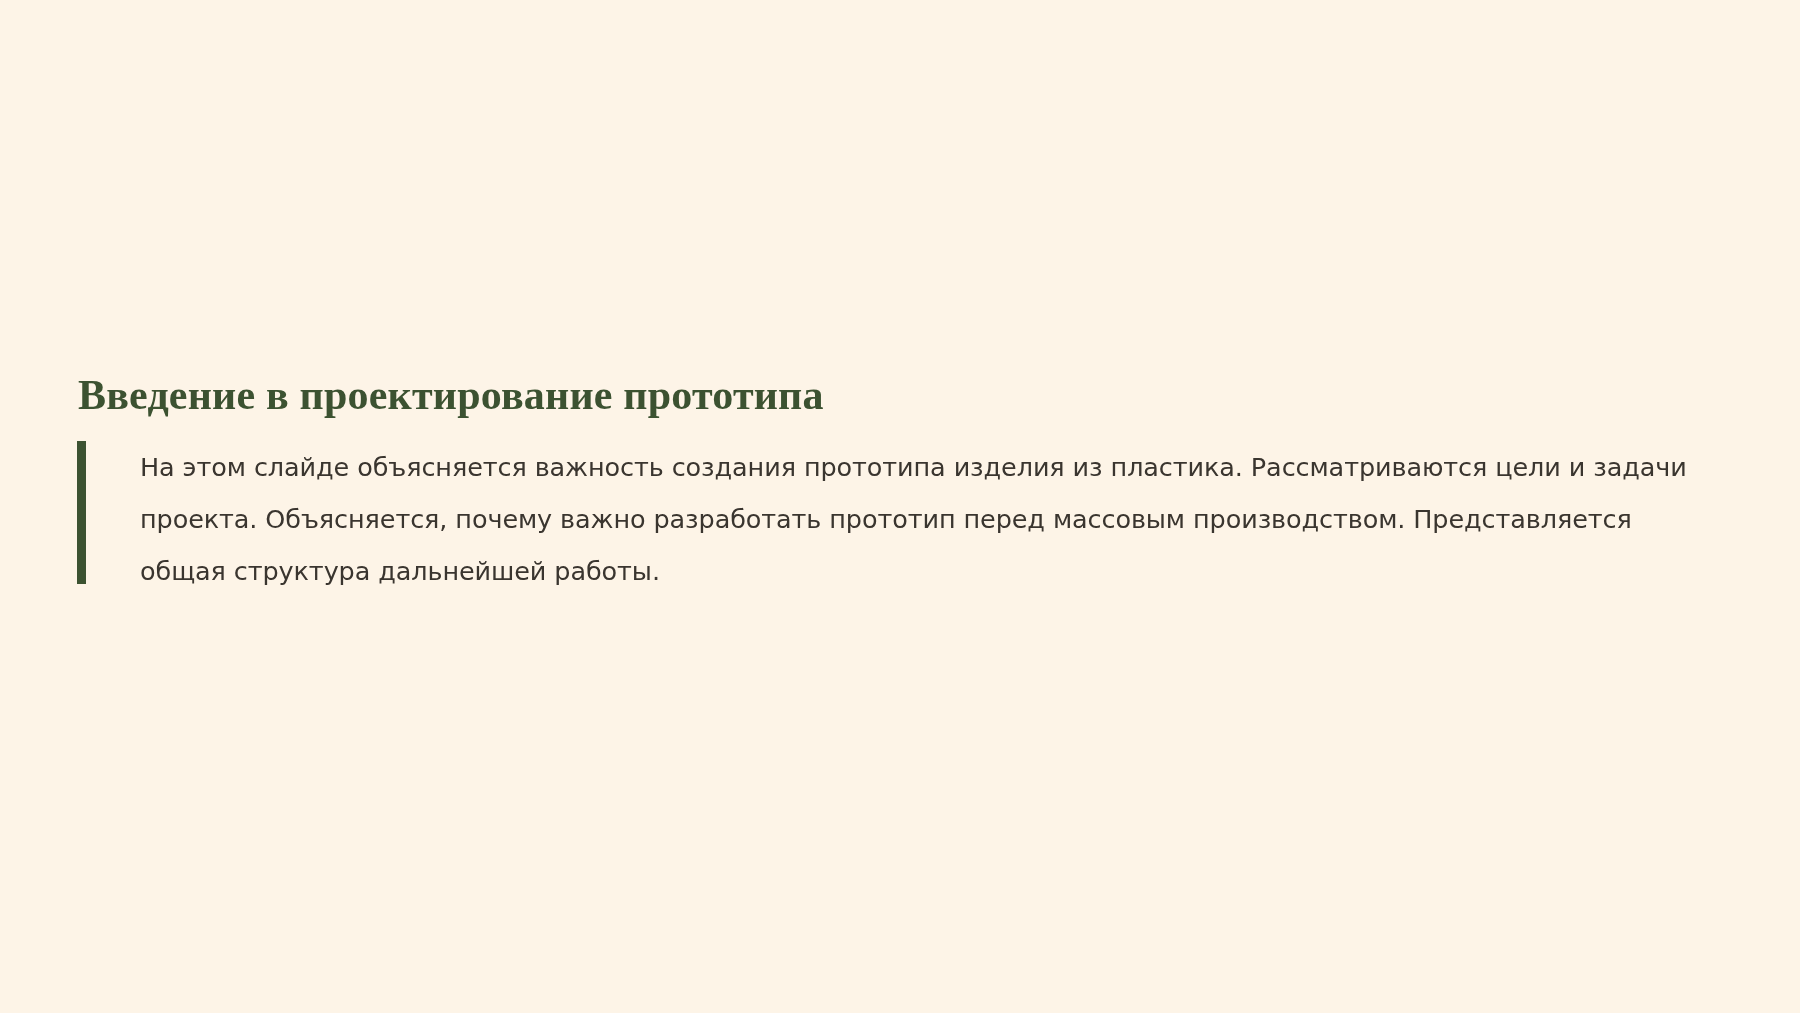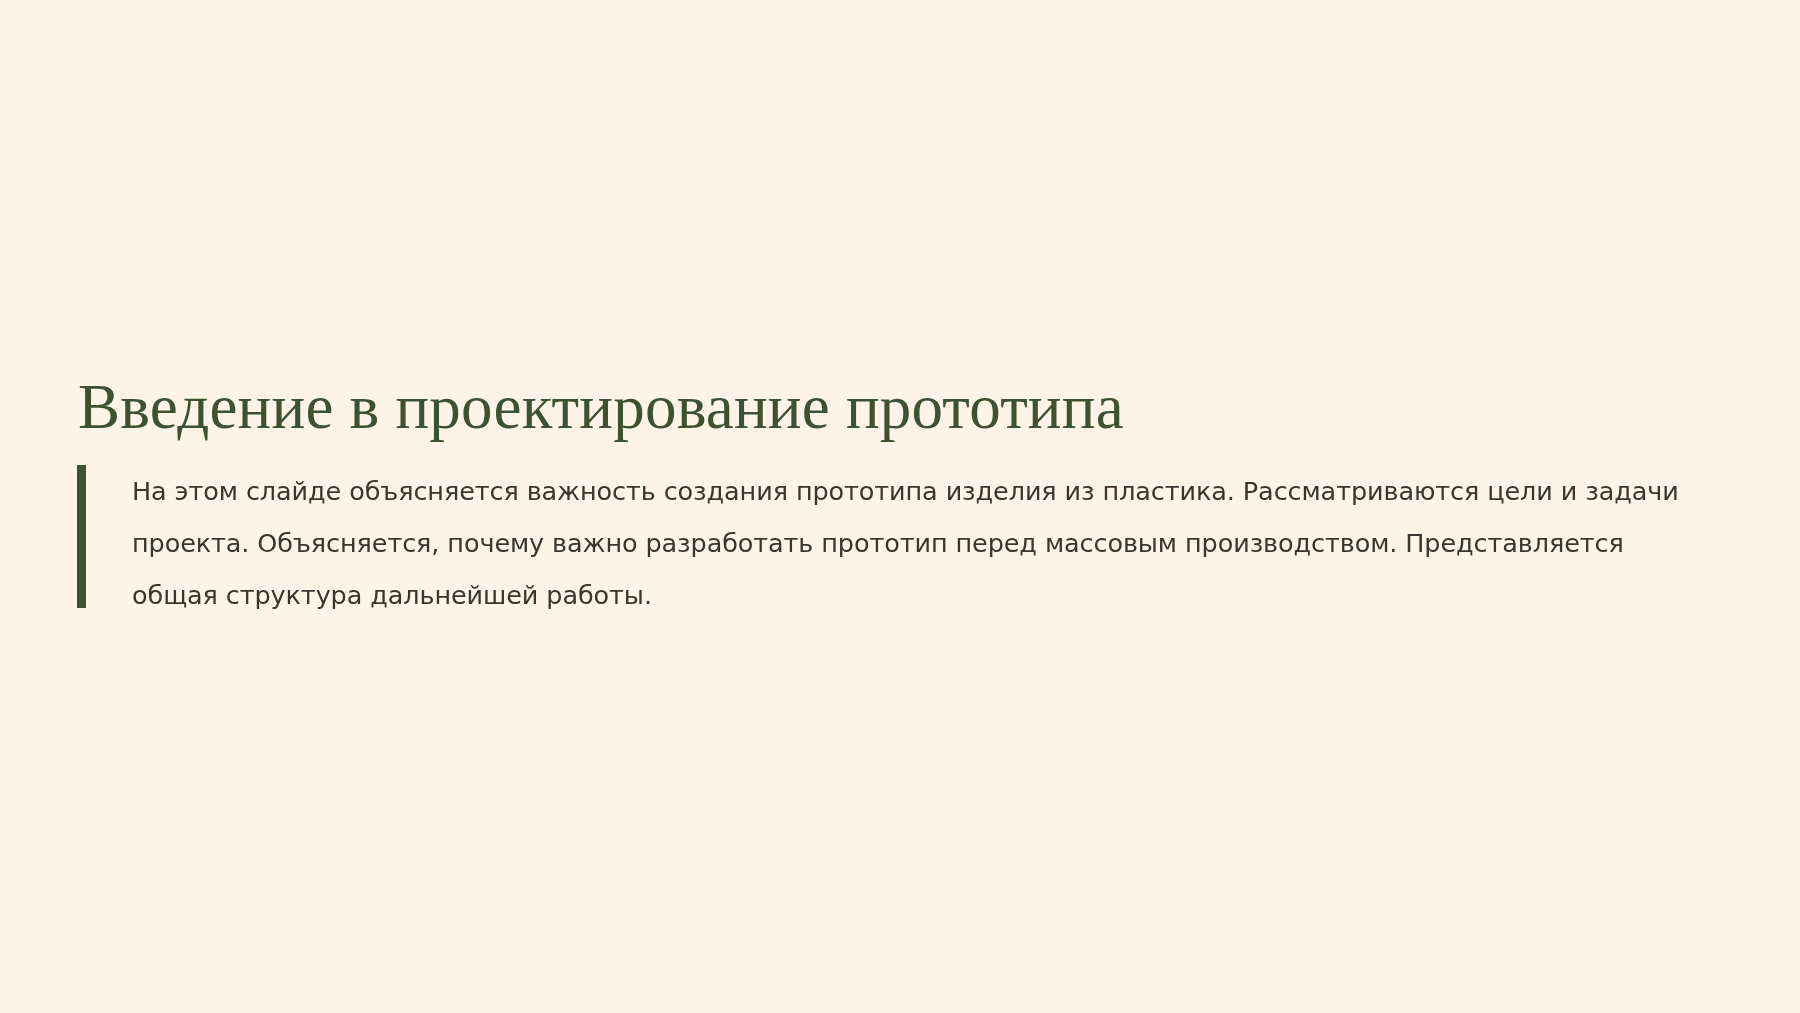--- a/index.html
+++ b/index.html
@@ -24,23 +24,23 @@
 
   .slide-content {
     position: absolute;
     left: 74px;
     top: 372px;
     width: 1660px;
   }
 
   .slide-title {
     font-family: "Liberation Serif", "DejaVu Serif", serif;
-    font-size: 63px;
+    font-size: 42px;
     line-height: 1.12;
-    font-weight: 400;
+    font-weight: 700;
     color: #3C5231;
     letter-spacing: 0.2px;
     margin: 0 0 22px 4px;
     white-space: nowrap;
   }
 
   .body-block {
     position: relative;
     padding-left: 54px;
     margin-top: 18px;
@@ -54,21 +54,21 @@
     height: 143px;
     background: #3C5231;
   }
 
   .body-text {
     font-family: "DejaVu Sans", "Liberation Sans", sans-serif;
     font-size: 25.5px;
     line-height: 52px;
     font-weight: 400;
     color: #3A352F;
-    margin: 4px;
+    margin: 12px;
     max-width: 1580px;
     text-align: left;
     letter-spacing: -0.1px;
   }
 </style>
 </head>
 <body>
 
 <div class="slide">
   <div class="slide-content">

